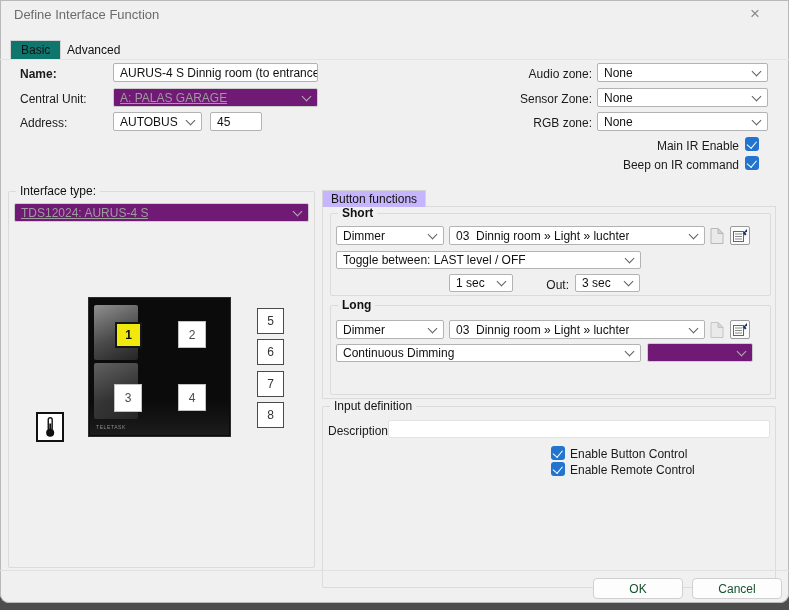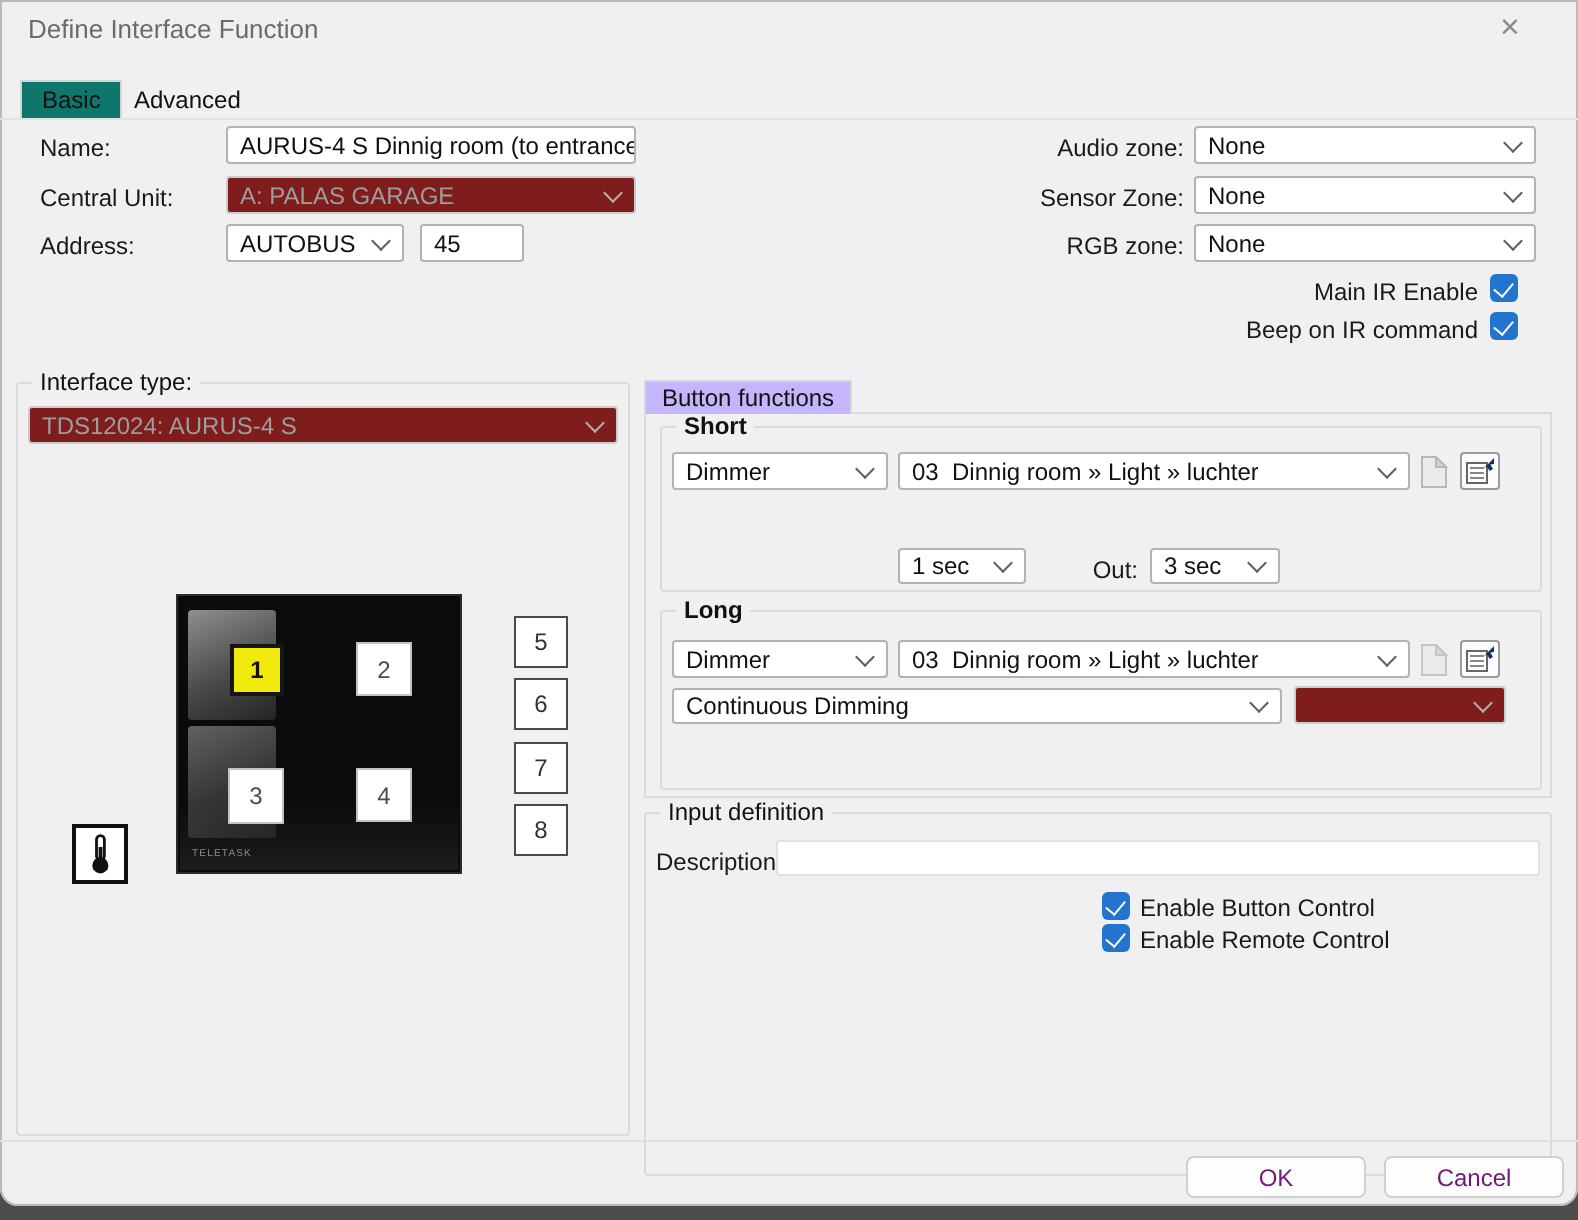--- a/index.html
+++ b/index.html
@@ -9,60 +9,60 @@
   .close-btn{position:absolute;left:740px;top:2px;width:30px;height:24px;display:flex;align-items:center;justify-content:center;color:#8a8a8a;font-size:17px;cursor:default;}
   .tab{position:absolute;top:40px;height:19px;padding:2px 10px 0 10px;box-sizing:border-box;font-size:12px;}
   .tab.sel{background:#0f766e;border:1px solid #d4d4d4;border-bottom:none;z-index:2;}
   .tabline{position:absolute;left:0;top:59px;width:789px;height:1px;background:#e3e3e3;}
   .lbl{position:absolute;color:#1a1a1a;white-space:nowrap;}
   .lbl.r{text-align:right;}
   .inputf{position:absolute;background:#fff;border:1px solid #b3b3b3;border-radius:2px;box-sizing:border-box;height:19px;display:flex;align-items:center;padding:0 6px;white-space:nowrap;overflow:hidden;}
   .combo{position:absolute;background:#fff;border:1px solid #b3b3b3;border-radius:2px;box-sizing:border-box;height:19px;display:flex;align-items:center;justify-content:space-between;padding:0 6px;}
   .combo .ct{white-space:pre;overflow:hidden;text-overflow:clip;}
   .chev{flex:none;width:6px;height:6px;border-right:1.4px solid #5f5f5f;border-bottom:1.4px solid #5f5f5f;transform:rotate(45deg);margin:-3px 1px 0 6px;}
-  .combo.dis{background:#7f1d1d;color:#9d9d9d;border-color:#cccccc;}
+  .combo.dis{background:#701a75;color:#9d9d9d;border-color:#cccccc;text-decoration:underline;}
   .combo.dis .chev{border-color:#b0b0b0;}
   .grp{position:absolute;border:1px solid #dbdbdb;border-radius:2px;box-sizing:border-box;}
   .gtitle{position:absolute;top:-8px;left:7px;background:#f0f0f0;padding:0 4px;white-space:nowrap;}
   .gtitle.b{font-weight:bold;}
   .cb{position:absolute;width:14px;height:14px;background:#2374cf;border-radius:3px;}
   .cb .tick{position:absolute;left:4px;top:2px;width:4.5px;height:7.5px;border-right:1.6px solid #fff;border-bottom:1.6px solid #fff;transform:rotate(40deg);}
   .device{position:absolute;left:88px;top:297px;width:143px;height:140px;background:#0b0b0b;border:1px solid #2c2c2c;box-sizing:border-box;}
   .dpanel{position:absolute;border-radius:2px;}
   .dp1{left:5px;top:7px;width:44px;height:55px;background:linear-gradient(155deg,#8f8f8f 0%,#4b4b4b 55%,#242424 100%);}
   .dp2{left:5px;top:65px;width:44px;height:56px;background:linear-gradient(155deg,#616161 0%,#353535 55%,#1d1d1d 100%);}
   .dshine{position:absolute;left:1px;bottom:1px;width:139px;height:34px;background:linear-gradient(180deg,rgba(255,255,255,0) 0%,rgba(255,255,255,0.07) 100%);}
   .dkey{position:absolute;display:flex;align-items:center;justify-content:center;background:#fff;border:1px solid #c2c2c2;box-sizing:border-box;color:#4a4a4a;font-size:12px;}
   .dkey.sel{background:#f2e90c;border:2px solid #151515;color:#111;font-weight:bold;}
   .brand{position:absolute;left:7px;bottom:6px;font-size:5px;letter-spacing:0.6px;color:#8d8d8d;}
   .sidekey{position:absolute;left:257px;width:27px;height:26px;background:#fff;border:1px solid #4a4a4a;box-sizing:border-box;display:flex;align-items:center;justify-content:center;color:#333;}
   .thermo{position:absolute;left:36px;top:412px;width:28px;height:30px;background:#fff;border:2px solid #111;box-sizing:border-box;display:flex;align-items:center;justify-content:center;}
   .icon-btn{position:absolute;width:20px;height:19px;background:#fbfbfb;border:1px solid #9a9a9a;border-radius:2px;box-sizing:border-box;display:flex;align-items:center;justify-content:center;}
   .doc-icon{position:absolute;width:16px;height:16px;display:flex;align-items:center;justify-content:center;}
-  .btn{position:absolute;width:90px;height:21px;background:#fdfdfd;border:1px solid #d0d0d0;border-radius:4px;box-sizing:border-box;display:flex;align-items:center;justify-content:center;color:#701a75;}
+  .btn{position:absolute;width:90px;height:21px;background:#fdfdfd;border:1px solid #d0d0d0;border-radius:4px;box-sizing:border-box;display:flex;align-items:center;justify-content:center;color:#14532d;}
   .divider{position:absolute;left:0px;top:570px;width:789px;height:1px;background:#e0e0e0;}
   .tabpage{position:absolute;left:322px;top:206px;width:454px;height:193px;border:1px solid #dbdbdb;box-sizing:border-box;background:transparent;}
   .fntab{position:absolute;left:322px;top:190px;height:17px;padding:1px 8px 0 8px;background:#c4b5fd;border:1px solid #d6d6d6;border-bottom:none;box-sizing:border-box;z-index:2;}
 </style>
 </head>
 <body>
 
 <div class="screen">
 <div class="dialog">
 
   <div class="titlebar-text">Define Interface Function</div>
   <div class="close-btn">
         <span>×</span>
       </div>
 
   <div class="tab sel" style="left:10px;"><span>Basic</span></div>
   <div class="tab" style="left:57px;top:41px;"><span>Advanced</span></div>
   <div class="tabline"></div>
 
-  <div class="lbl" style="left:20px;top:67px;">Name:</div>
+  <div class="lbl" style="left:20px;top:67px;font-weight:bold;">Name:</div>
   <div class="inputf" style="left:113px;top:63px;width:205px;">
         <span>AURUS-4 S Dinnig room (to entrance)</span>
       </div>
 
   <div class="lbl" style="left:20px;top:92px;">Central Unit:</div>
   <div class="combo dis" style="left:113px;top:88px;width:205px;">
         <span class="ct">A: PALAS GARAGE</span>
         <span class="chev"></span>
       </div>
 
@@ -173,20 +173,24 @@
   </div>
   <div class="icon-btn" style="left:730px;top:226px;">
     <svg width="15" height="15" viewBox="0 0 15 15">
       <rect x="0.5" y="3.5" width="10" height="10" fill="#fff" stroke="#666"></rect>
       <line x1="2" y1="6" x2="9" y2="6" stroke="#888"></line>
       <line x1="2" y1="8.5" x2="9" y2="8.5" stroke="#888"></line>
       <line x1="2" y1="11" x2="9" y2="11" stroke="#888"></line>
       <path d="M9 6 L14 1 L14 4 L12.2 4.2 L13.5 6.5 L11.8 7.5 L10.5 5.2 L9 6 Z" fill="#1b2d66"></path>
     </svg>
   </div>
+  <div class="combo" style="left:336px;top:251px;width:305px;height:18px;">
+        <span class="ct">Toggle between: LAST level / OFF</span>
+        <span class="chev"></span>
+      </div>
   <div class="lbl r" style="left:393px;top:278px;width:50px;margin-top:42px;">Fade In:</div>
   <div class="combo" style="left:449px;top:274px;width:64px;height:18px;">
         <span class="ct">1 sec</span>
         <span class="chev"></span>
       </div>
   <div class="lbl r" style="left:543px;top:278px;width:26px;">Out:</div>
   <div class="combo" style="left:575px;top:274px;width:65px;height:18px;">
         <span class="ct">3 sec</span>
         <span class="chev"></span>
       </div>

